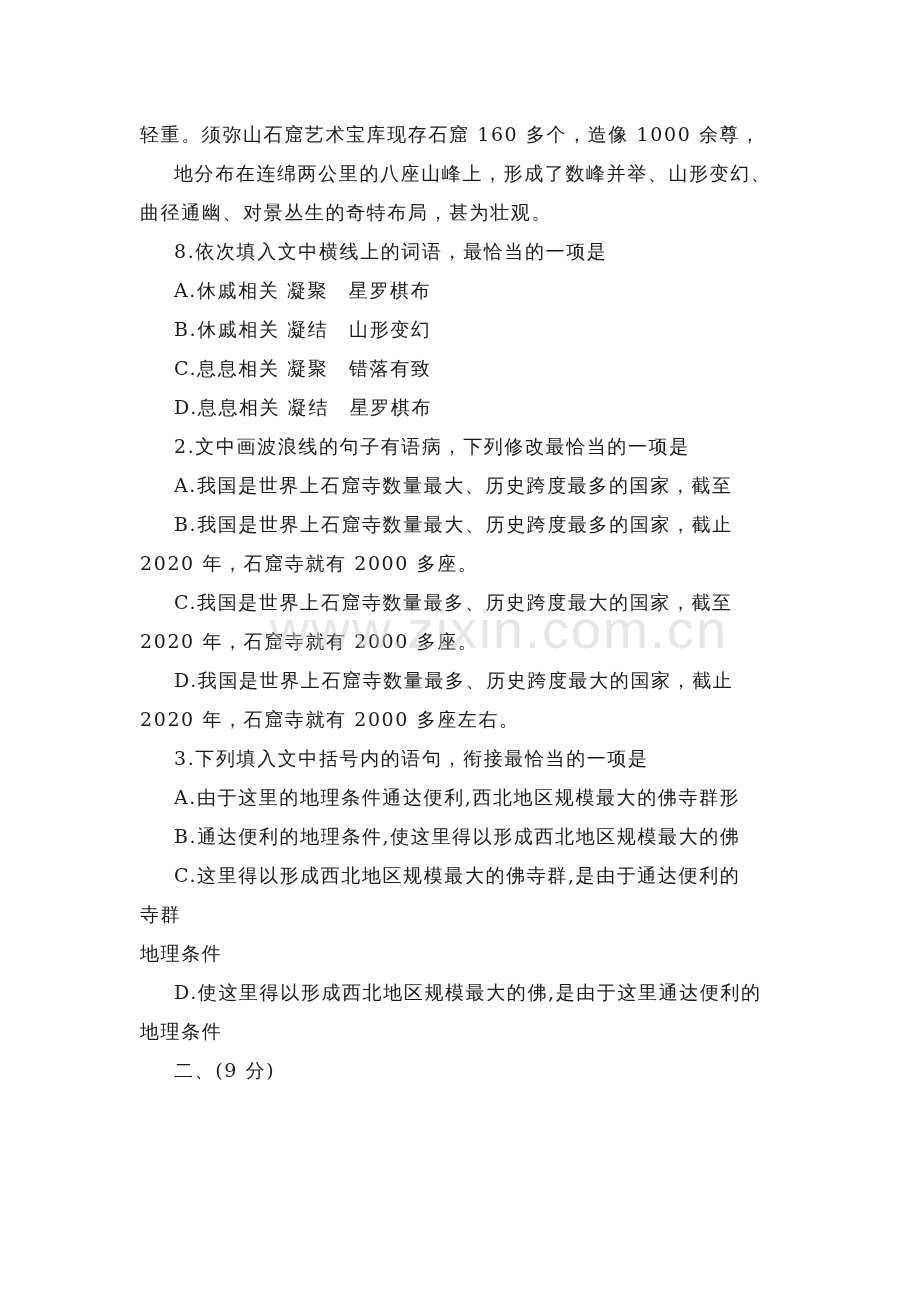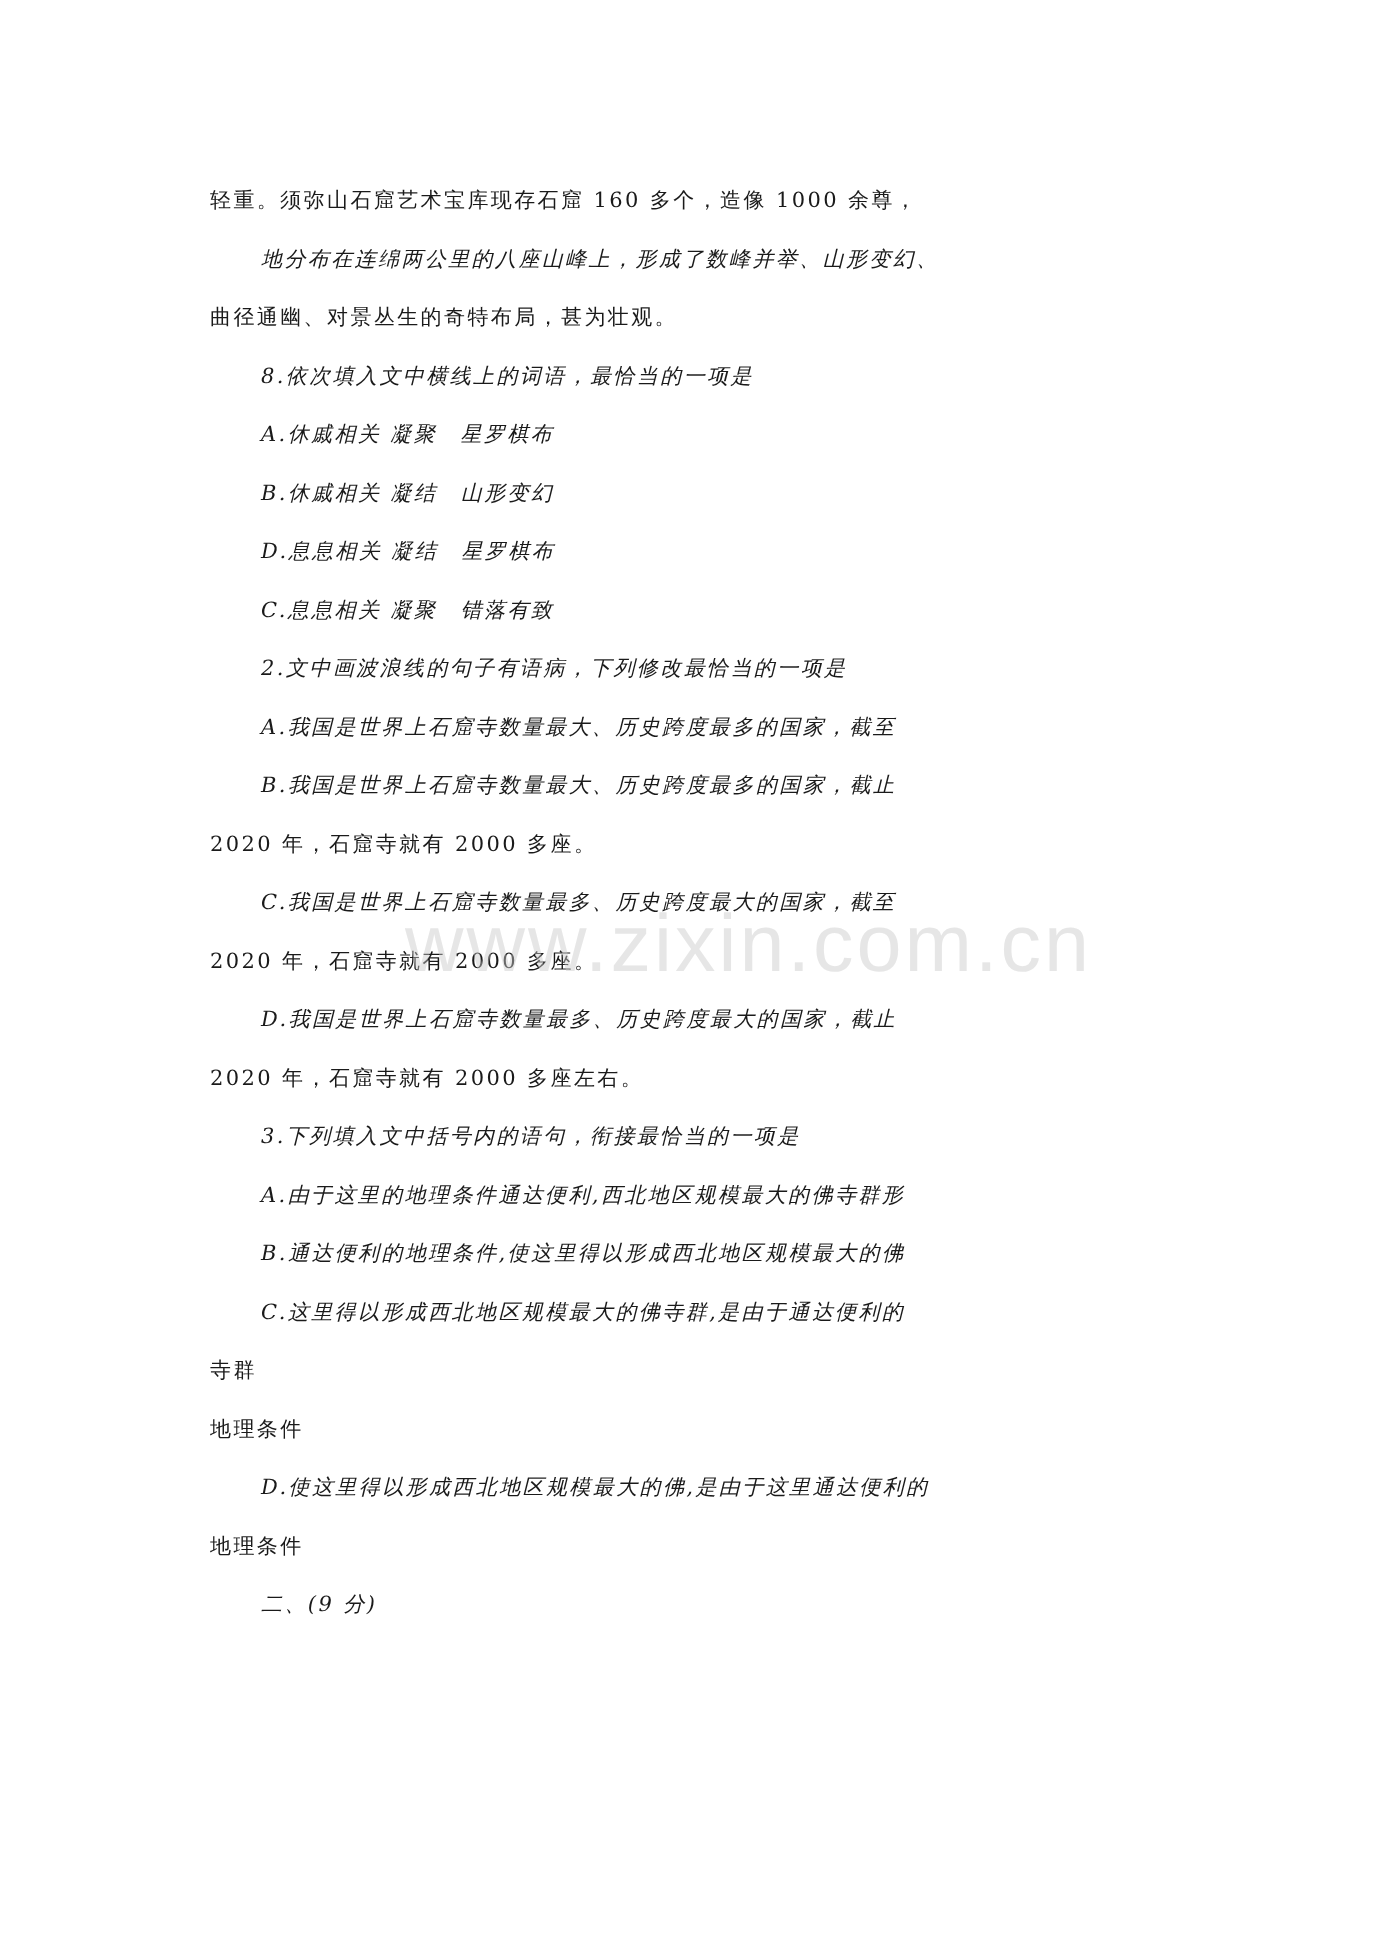--- a/index.html
+++ b/index.html
@@ -1,42 +1,42 @@
 <!DOCTYPE html>
 <html><head>
   <meta charset="utf-8">
   <style>
     html, body { margin: 0; padding: 0; background: #ffffff; }
     body { width: 920px; height: 1302px; position: relative; overflow: hidden; }
     .page {
       position: absolute; left: 140px; top: 115px; width: 645px;
       font-family: "DejaVu Serif", "Liberation Serif", serif;
-      font-size: 14px; color: #1a1a1a; line-height: 39px;
+      font-size: 19px; color: #1a1a1a; line-height: 39px;
     }
     .line { white-space: nowrap; height: 39px; letter-spacing: 1.6px; }
-    .indent { padding-left: 34px; font-style: italic; }
+    .indent { padding-left: 34px; }
     .watermark {
       position: absolute; left: 270px; top: 598px;
       font-family: "Liberation Sans", sans-serif;
       font-size: 54px; color: rgba(200,200,200,0.45);
       letter-spacing: 2px; pointer-events: none; white-space: nowrap;
     }
   </style>
 </head>
 <body>
 
 <div class="page">
   <div class="line">轻重。须弥山石窟艺术宝库现存石窟 160 多个，造像 1000 余尊，</div>
   <div class="line indent">地分布在连绵两公里的八座山峰上，形成了数峰并举、山形变幻、</div>
   <div class="line">曲径通幽、对景丛生的奇特布局，甚为壮观。</div>
   <div class="line indent">8.依次填入文中横线上的词语，最恰当的一项是</div>
   <div class="line indent">A.休戚相关 凝聚　星罗棋布</div>
   <div class="line indent">B.休戚相关 凝结　山形变幻</div>
+  <div class="line indent">C.息息相关 凝聚　错落有致</div>
   <div class="line indent">D.息息相关 凝结　星罗棋布</div>
-  <div class="line indent">C.息息相关 凝聚　错落有致</div>
   <div class="line indent">2.文中画波浪线的句子有语病，下列修改最恰当的一项是</div>
   <div class="line indent">A.我国是世界上石窟寺数量最大、历史跨度最多的国家，截至</div>
   <div class="line indent">B.我国是世界上石窟寺数量最大、历史跨度最多的国家，截止</div>
   <div class="line">2020 年，石窟寺就有 2000 多座。</div>
   <div class="line indent">C.我国是世界上石窟寺数量最多、历史跨度最大的国家，截至</div>
   <div class="line">2020 年，石窟寺就有 2000 多座。</div>
   <div class="line indent">D.我国是世界上石窟寺数量最多、历史跨度最大的国家，截止</div>
   <div class="line">2020 年，石窟寺就有 2000 多座左右。</div>
   <div class="line indent">3.下列填入文中括号内的语句，衔接最恰当的一项是</div>
   <div class="line indent">A.由于这里的地理条件通达便利,西北地区规模最大的佛寺群形</div>

